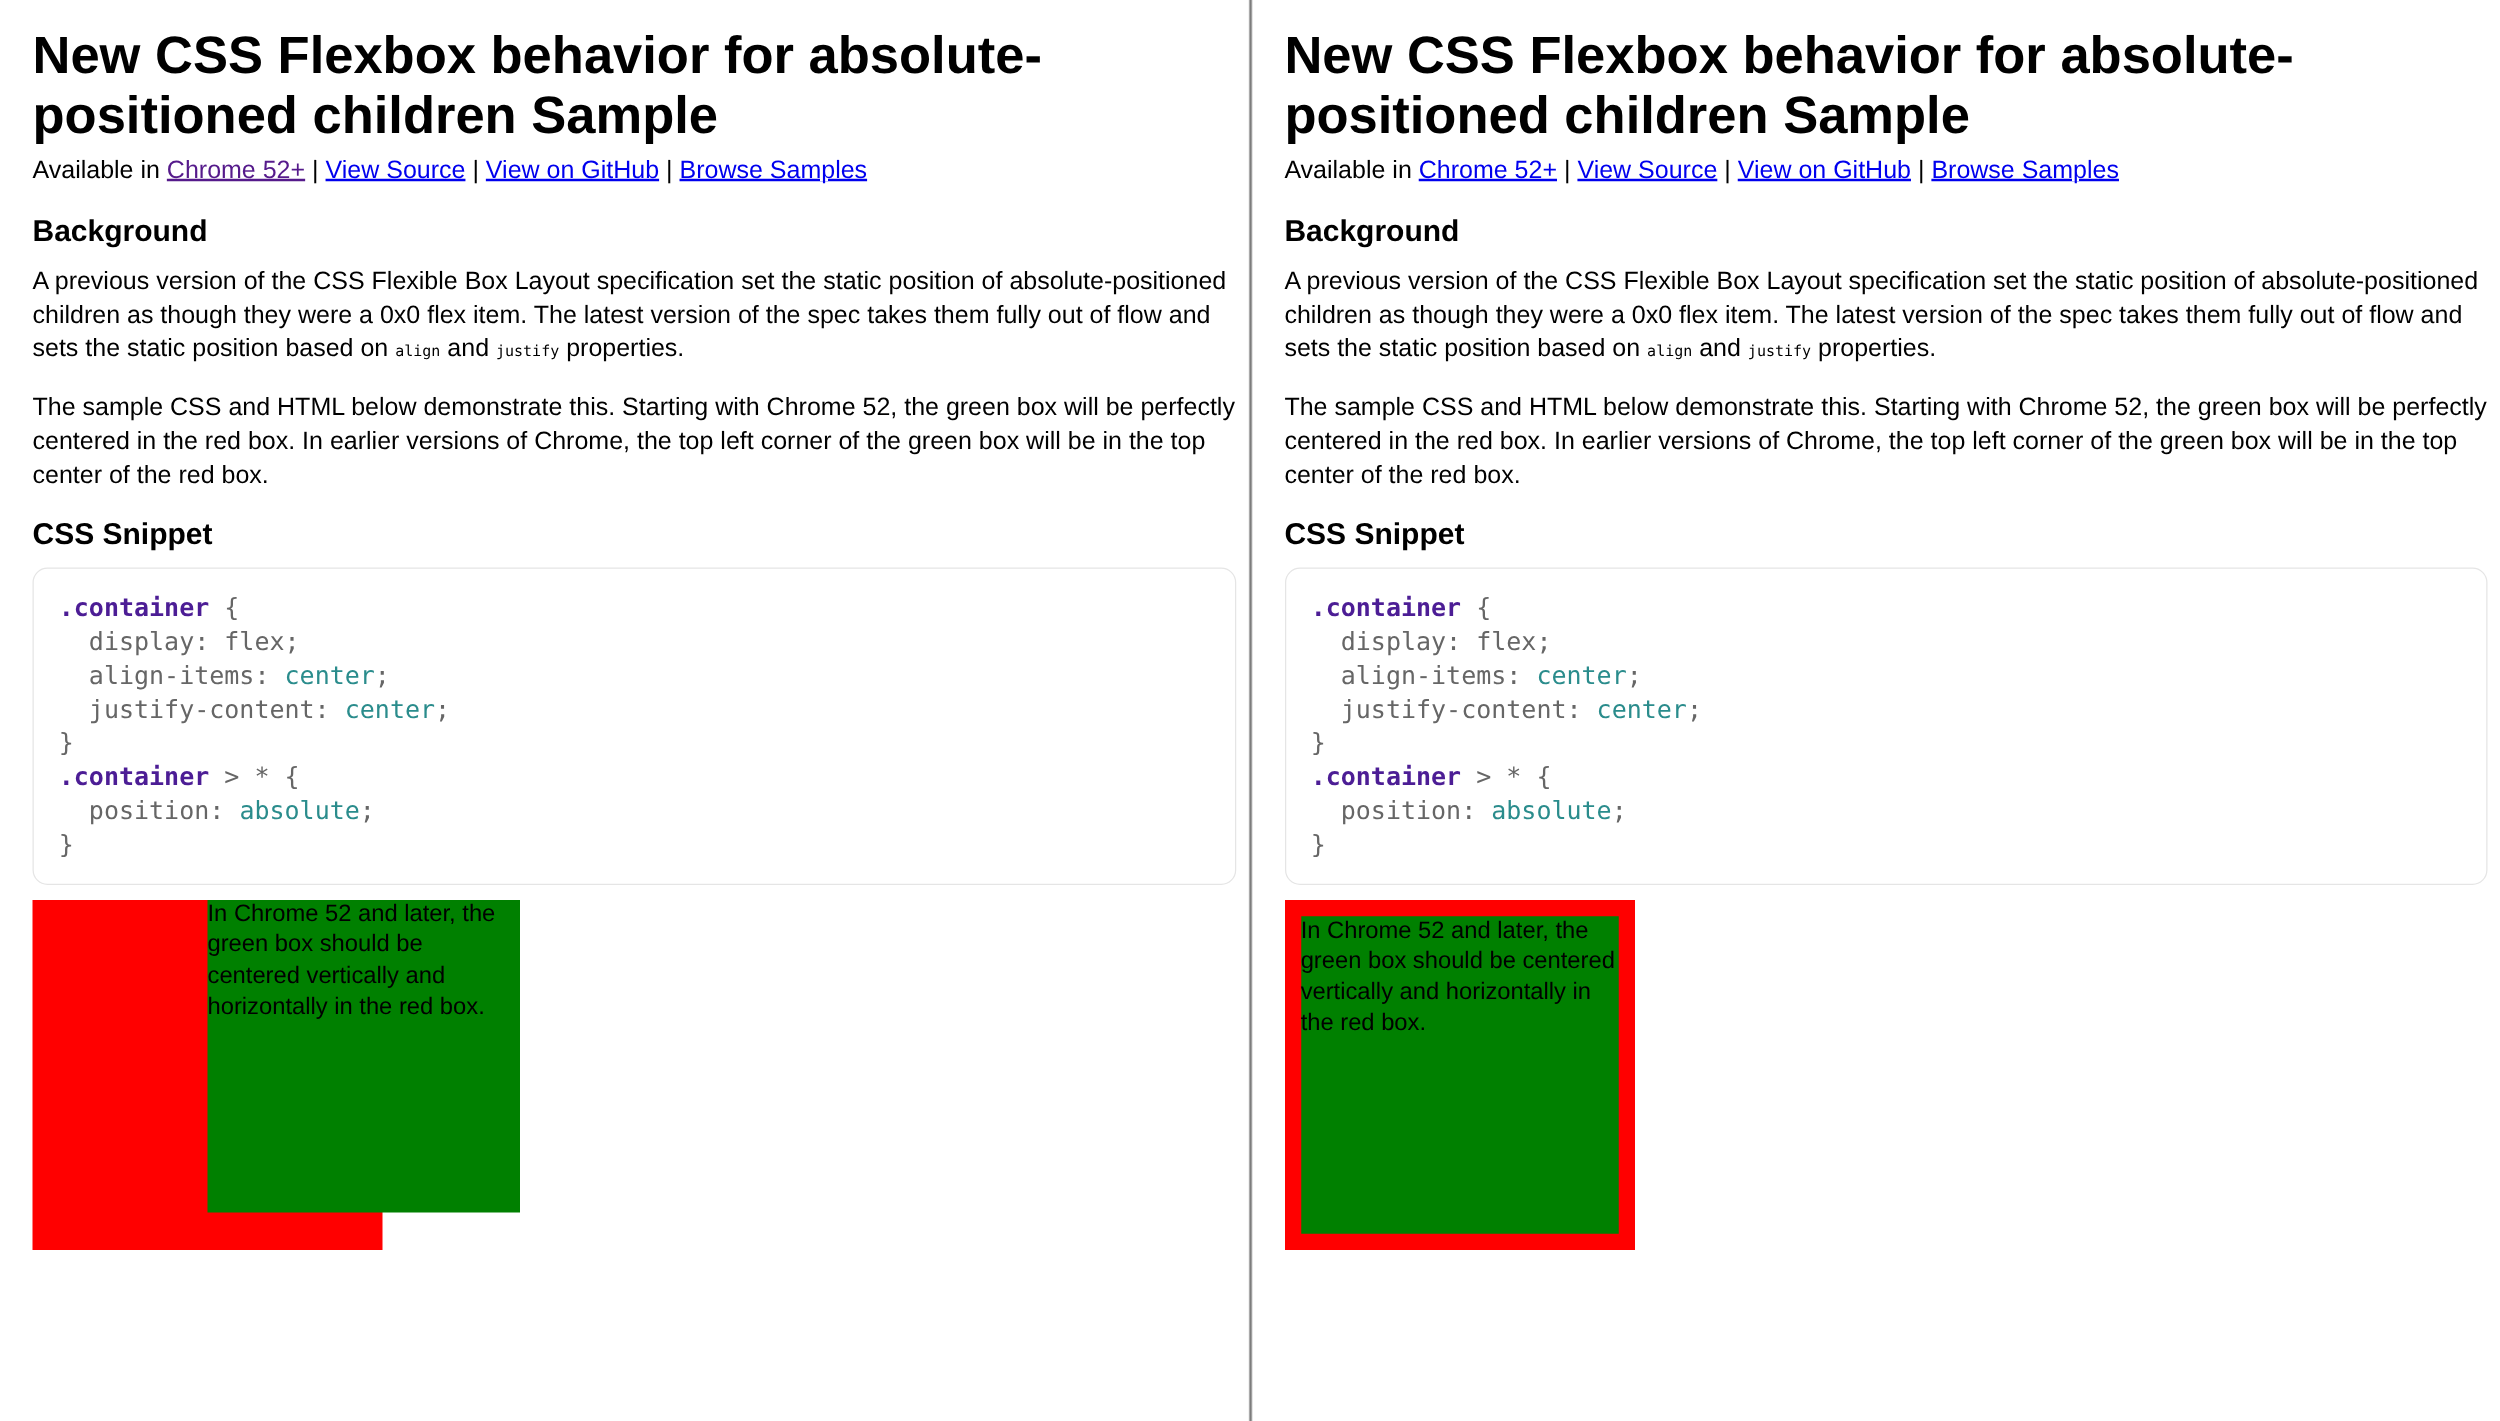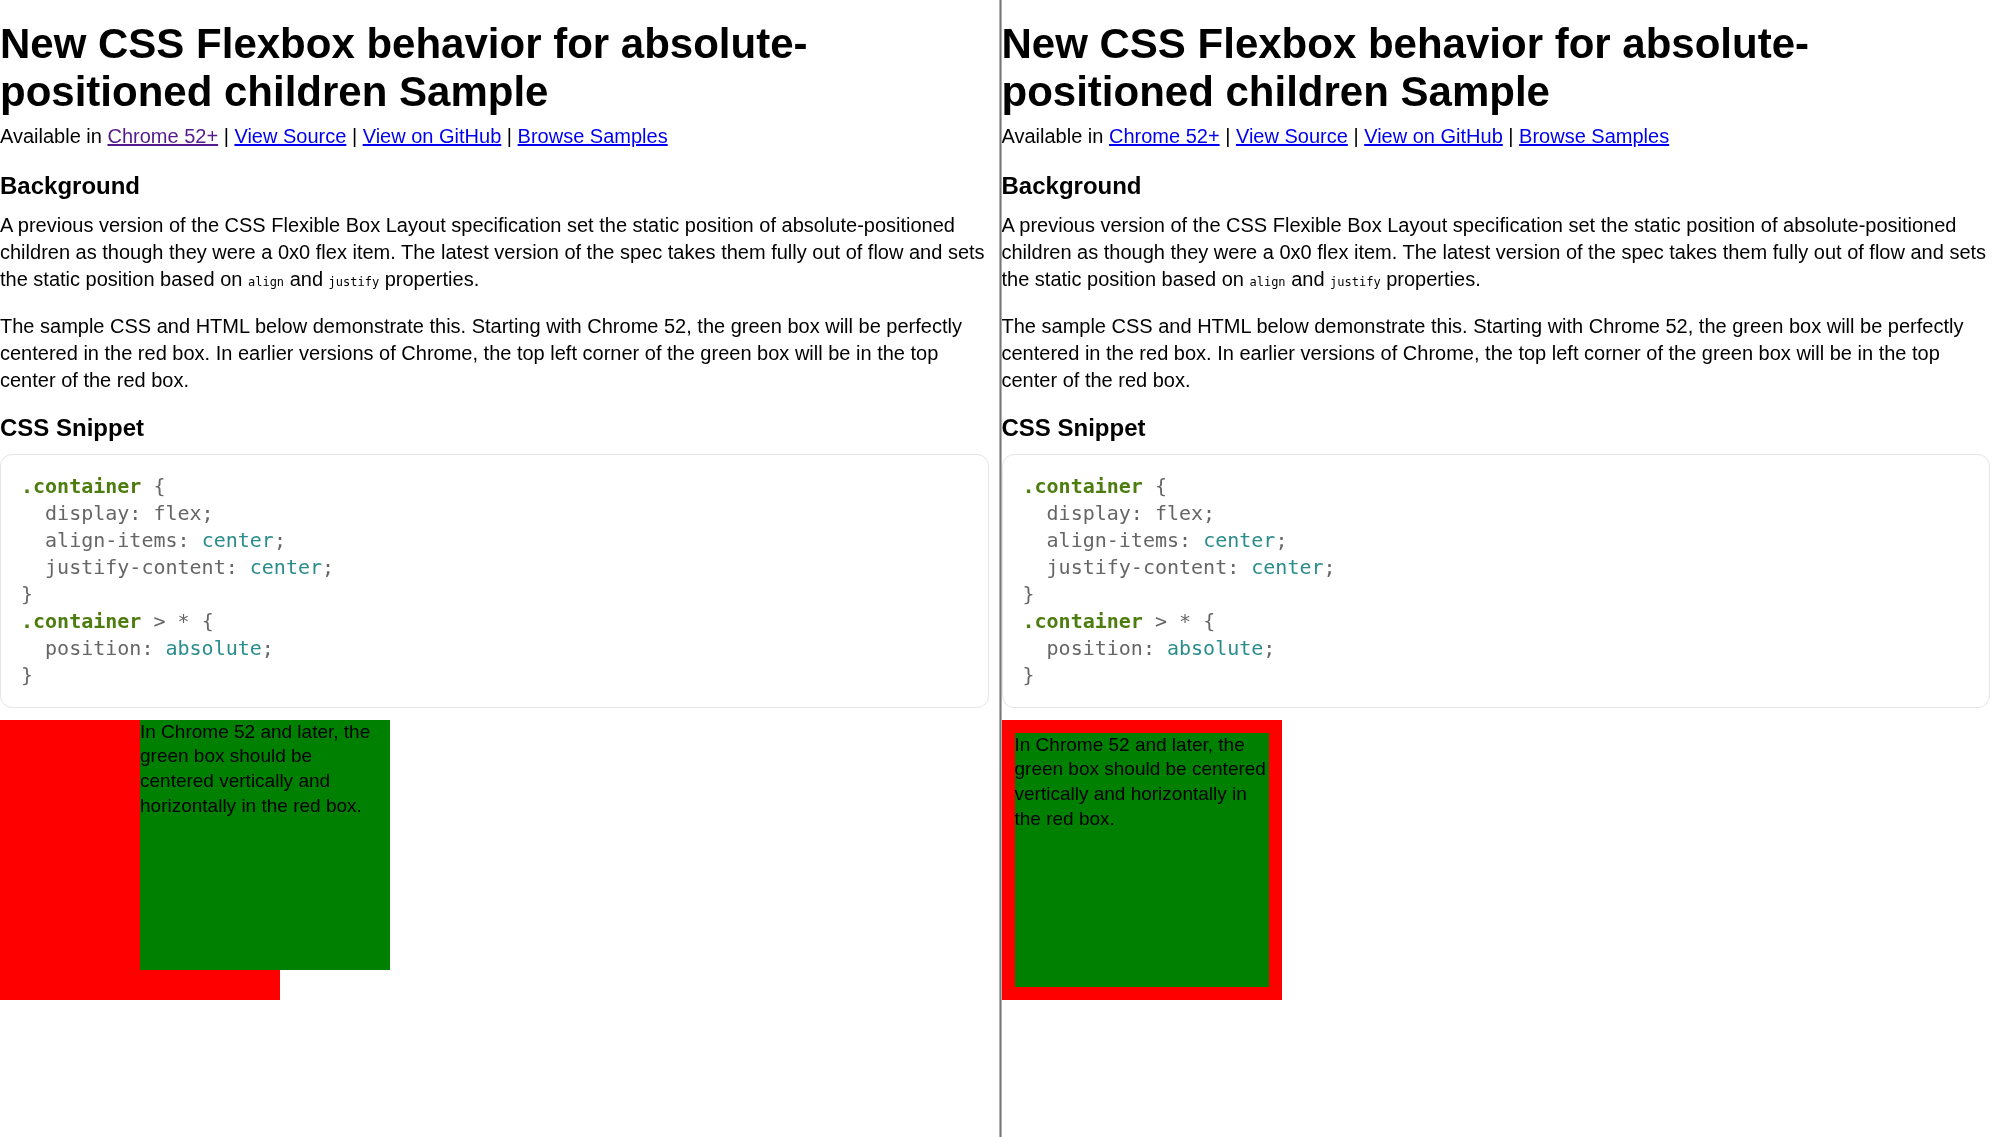--- a/index.html
+++ b/index.html
@@ -8,21 +8,21 @@
       font-family: -apple-system, BlinkMacSystemFont, "Segoe UI", Helvetica, Arial, sans-serif;
       font-size: 16px;
       color: #000;
       display: flex;
       width: 2000px;
       height: 1137px;
       background: #fff;
     }
     .pane {
       width: 50%;
-      padding: 8px 10px 10px 0;
+      padding: 8px 10px 10px 26px;
       overflow: hidden;
     }
     .divider {
       width: 3px;
       background: linear-gradient(to right, #ccc, #777 50%, #ccc);
       flex-shrink: 0;
     }
     h1 {
       font-size: 42px;
       font-weight: 700;
@@ -58,21 +58,21 @@
       border: 1px solid #e5e5e5;
       border-radius: 12px;
       padding: 18px 20px;
       font-family: ui-monospace, "SF Mono", Menlo, Monaco, Consolas, monospace;
       font-size: 20px;
       line-height: 1.35;
       color: #666;
       margin: 8px 0 12px 0;
       white-space: pre;
     }
-    pre.snippet .sel { color: #4d7c0f; font-weight: 700; margin-top: 12px; }
+    pre.snippet .sel { color: #4c1d95; font-weight: 700; margin-top: 12px; }
     pre.snippet .val { color: #2a8c8c; }
     .demo-area {
       position: relative;
       height: 300px;
     }
     .redbox-left {
       width: 280px;
       height: 280px;
       background: #ff0000;
       position: relative;

